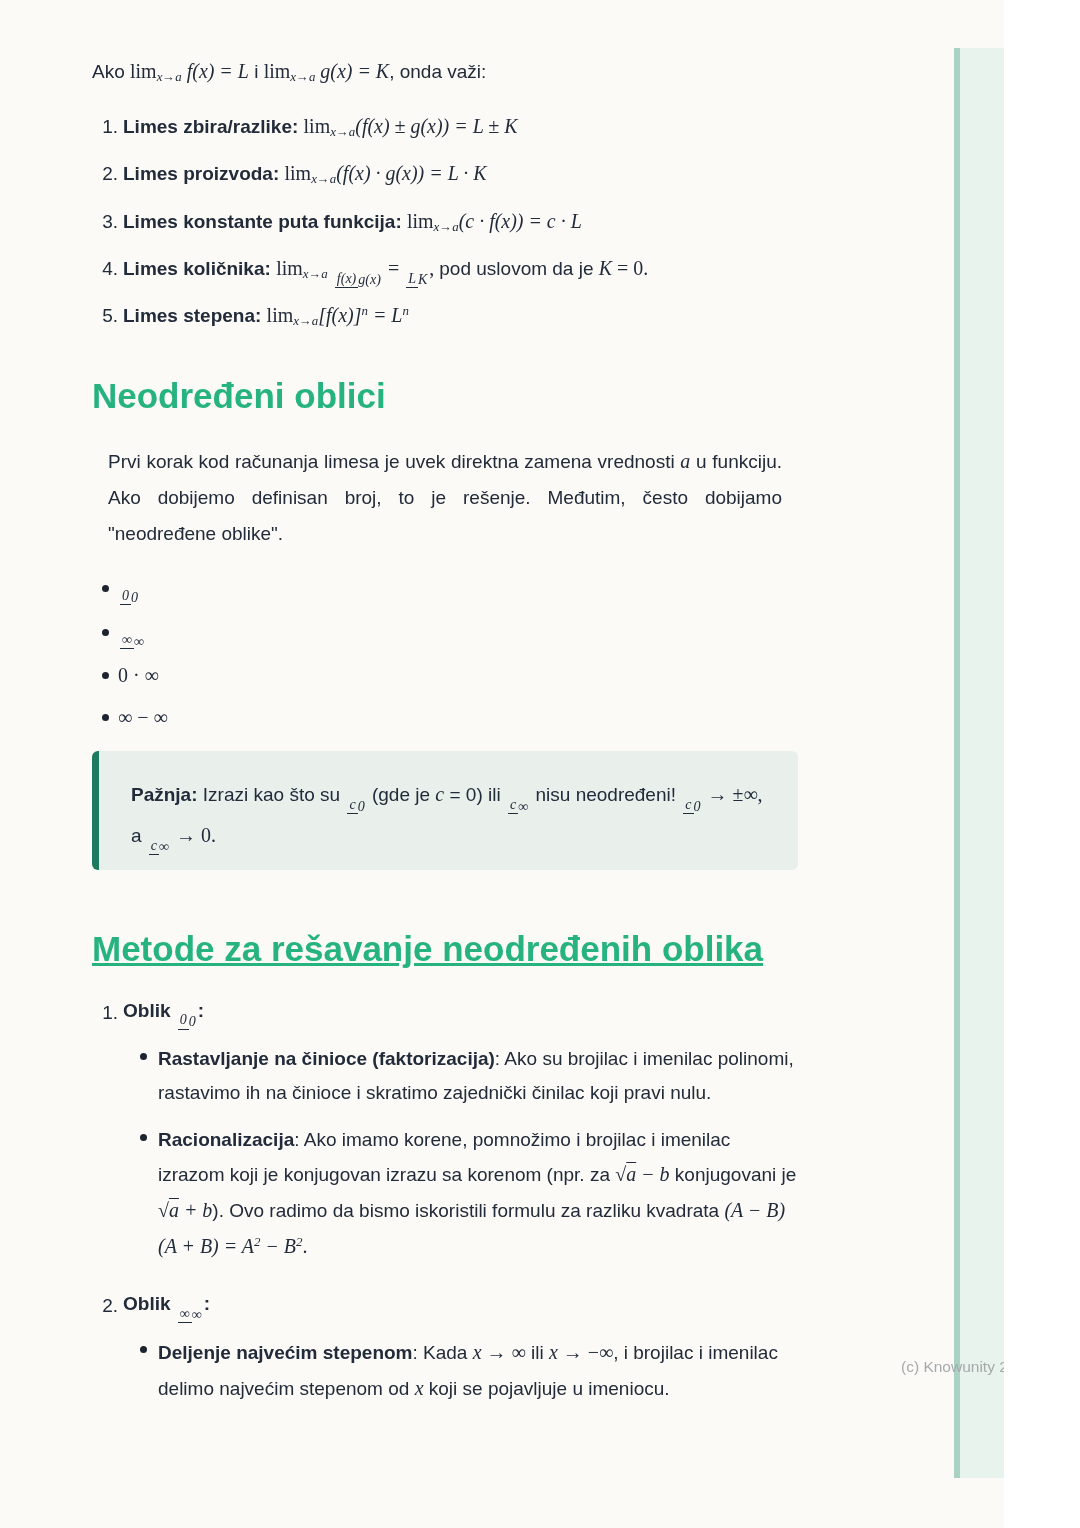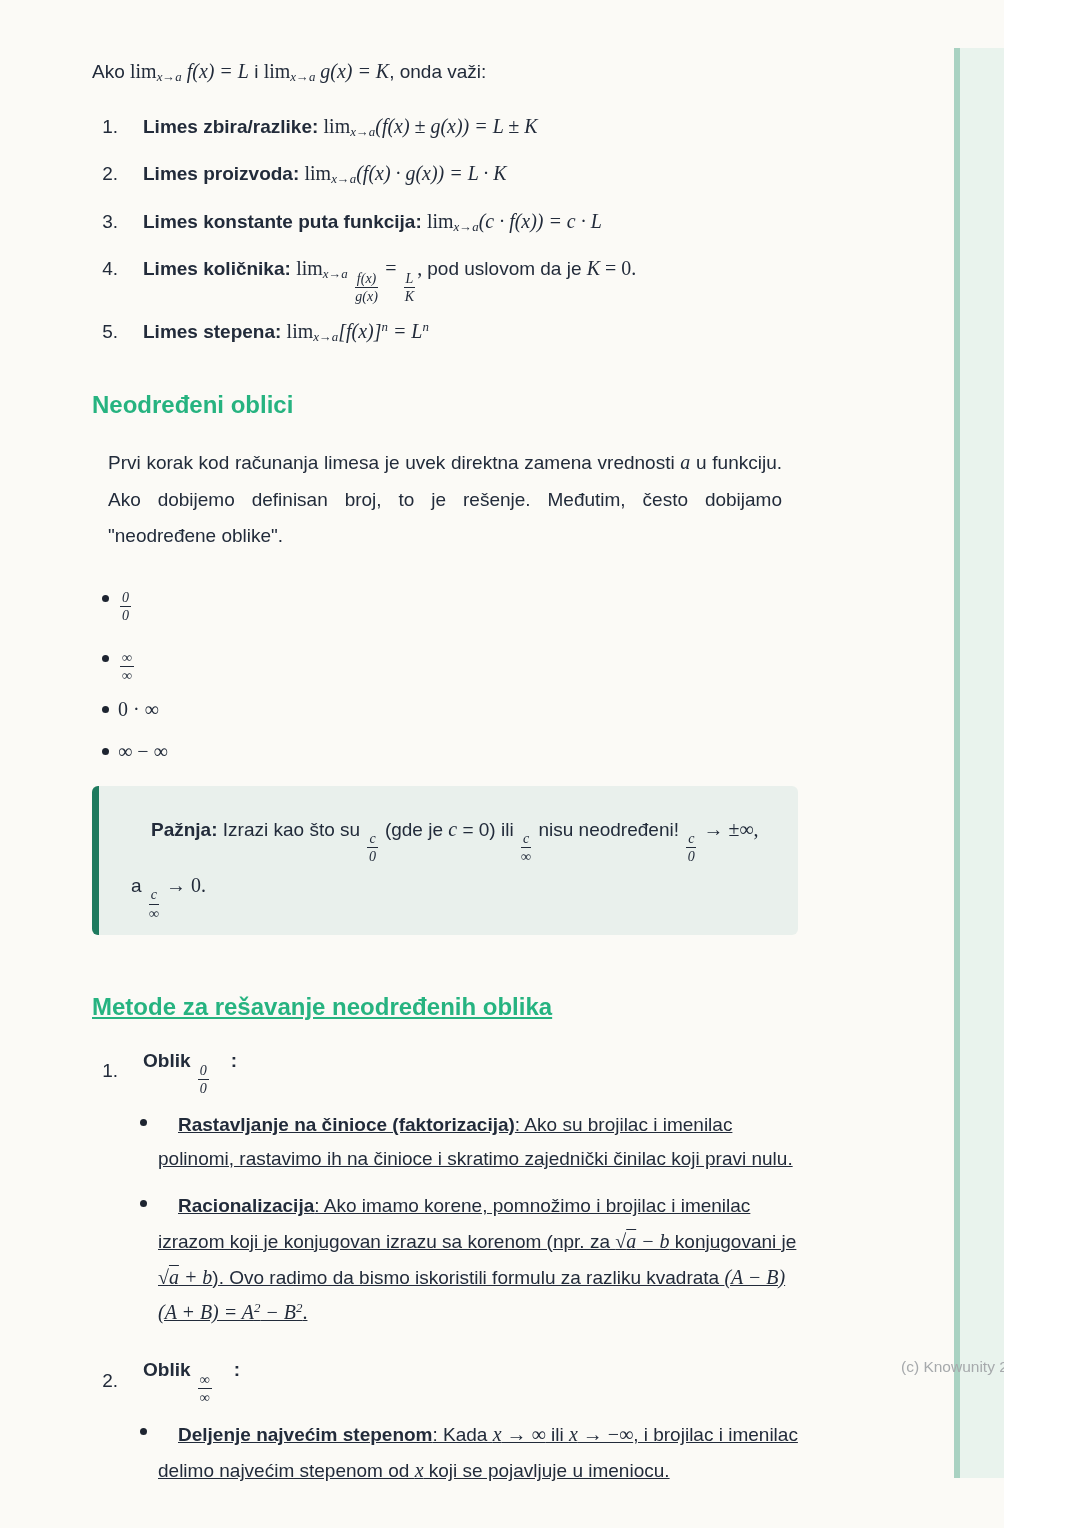--- a/index.html
+++ b/index.html
@@ -36,21 +36,21 @@
   }
   .intro{margin:0 0 24px;}
   
   .rule-item{display:flex;margin-bottom:16px;align-items:baseline;}
   .num-cell{flex:0 0 26px;text-align:right;margin-right:5px;}
   .item-body{flex:1;}
   .rule-item.tall{margin-bottom:12px;}
   
   .section-title{
     color:var(--accent-green);
-    font-size:24px;font-weight:700;
+    font-size:35px;font-weight:700;
     margin:42px 0 24px;line-height:1.3;
   }
   .section-title.second{margin-top:56px;text-decoration:underline;}
   
   .para-justified{text-align:justify;margin:0 16px 20px;line-height:1.88;}
   .list-intro{margin:0 0 24px;}
   
   .form-item{display:flex;align-items:center;margin-bottom:10px;min-height:32px;}
   .bullet-cell{flex:0 0 26px;display:flex;justify-content:flex-end;padding-right:9px;align-items:center;}
   .dot{width:7px;height:7px;border-radius:50%;background:#1d2430;flex:0 0 auto;}
@@ -58,32 +58,32 @@
   .callout{
     margin:18px 0 0;
     background:var(--callout-background);
     border-left:7px solid var(--callout-border);
     border-radius:6px;
     padding:23px 30px 14px 32px;
     line-height:2.05;
   }
   
   .method-label{display:flex;margin:24px 0 12px;align-items:center;}
-  .method-bullets{margin-left:48px;text-decoration:underline;}
+  .method-bullets{margin-left:48px;}
   .method-bullet{display:flex;margin-bottom:13px;line-height:1.8;}
   .method-bullet .bullet-cell{flex:0 0 18px;justify-content:flex-start;padding-right:0;align-items:flex-start;padding-top:11px;}
   
-  .seg-b{font-weight:700;margin-left:20px;}
+  .seg-b{font-weight:700;}
   .seg-p{font-weight:400;}
   .seg-m{font-family:"Liberation Serif",serif;font-size:1.05em;}
   .seg-mi{font-family:"Liberation Serif",serif;font-style:italic;font-size:1.05em;}
   .msub{font-family:"Liberation Serif",serif;font-style:italic;font-size:0.68em;vertical-align:-0.25em;}
   .msup{font-family:"Liberation Serif",serif;font-style:italic;font-size:0.68em;vertical-align:0.55em;}
   .frac{
-    display:inline-flex;flex-direction:column;align-items:center;
+    display:inline-flex;flex-direction:row;align-items:center;
     font-family:"Liberation Serif",serif;font-style:italic;
     font-size:0.74em;line-height:1.08;vertical-align:-0.55em;margin:0 2px;
   }
   .fnum{border-bottom:1.4px solid currentColor;padding:0 2px 1px;}
   .fden{padding-top:1px;}
   .sqrt{white-space:nowrap;}
   .sqrt .ovl{text-decoration:overline;}
   
   .accent-strip{
     position:absolute;top:48px;right:0;

